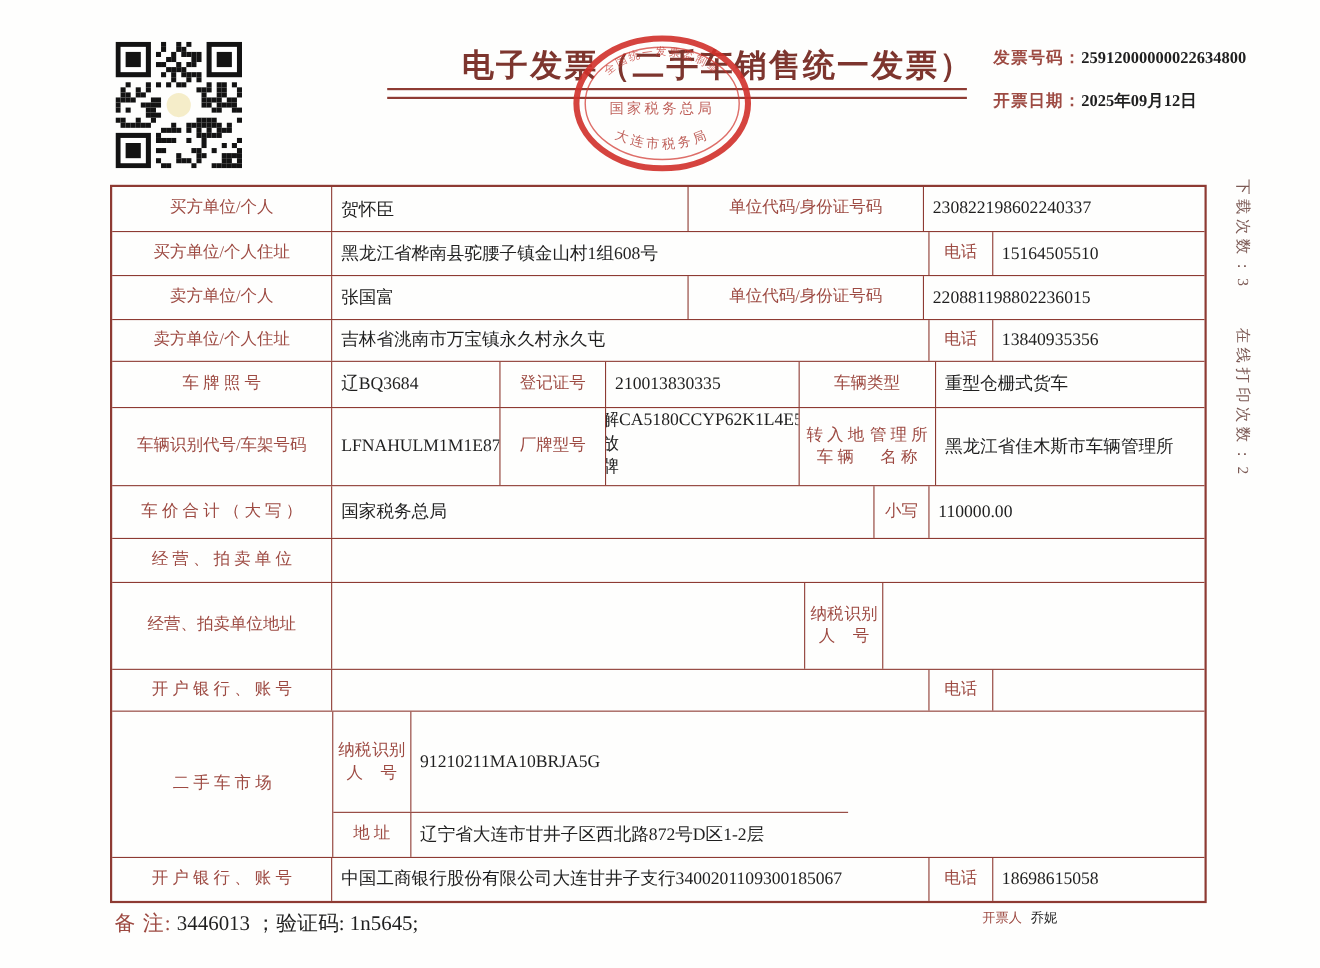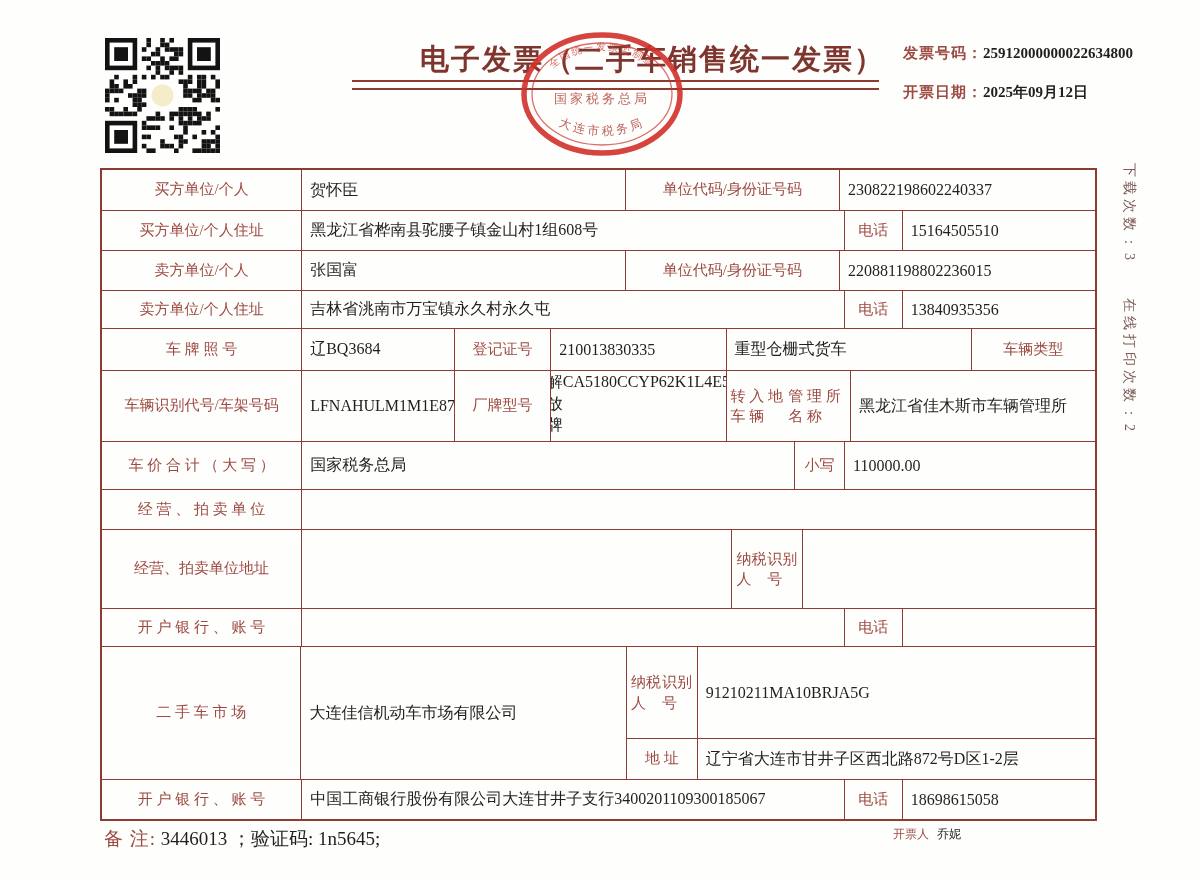--- a/index.html
+++ b/index.html
@@ -44,21 +44,21 @@
     border:2px solid var(--bd);font-size:15px;
   }
   .r{display:flex;border-top:1.5px solid var(--bd);}
   .r:first-child{border-top:none;}
   .c{
     border-left:1.5px solid var(--bd);
     display:flex;align-items:center;justify-content:center;
     overflow:hidden;
   }
   .c:first-child{border-left:none;}
-  .lab{color:var(--lab);padding:0 4px;line-height:1.45;}
+  .lab{color:var(--lab);text-align:center;padding:0 4px;line-height:1.45;}
   .v{justify-content:flex-start;padding:0 8px;color:var(--val);font-size:16px;text-align:left;}
   .two{display:flex;flex-direction:row;align-items:flex-start;justify-content:center;line-height:1.35;}
   .two.center{align-items:center;}
   .colwrap{display:flex;flex-direction:column;border-left:1.5px solid var(--bd);}
   .colwrap .sub{display:flex;}
   .colwrap .sub + .sub{border-top:1.5px solid var(--bd);}
   .colwrap .sub .c:first-child{border-left:none;}
   
   .note{position:absolute;left:104px;top:826px;font-size:19px;white-space:nowrap;}
   .note .nlab{color:var(--lab);letter-spacing:1px;}
@@ -318,22 +318,22 @@
       <div class="c v" style="width:545px">吉林省洮南市万宝镇永久村永久屯</div>
       <div class="c lab" style="width:58px">电话</div>
       <div class="c v" style="width:194px">13840935356</div>
     </div>
 
     <div class="r" style="height:42px">
       <div class="c lab" style="width:200px">车  牌  照  号</div>
       <div class="c v" style="width:153px">辽BQ3684</div>
       <div class="c lab" style="width:97px">登记证号</div>
       <div class="c v" style="width:176px">210013830335</div>
+      <div class="c lab" style="width:125px">车辆类型</div>
       <div class="c v" style="width:246px">重型仓栅式货车</div>
-      <div class="c lab" style="width:125px">车辆类型</div>
     </div>
 
     <div class="r" style="height:71px">
       <div class="c lab" style="width:200px">车辆识别代号/车架号码</div>
       <div class="c v" style="width:153px">LFNAHULM1M1E87742</div>
       <div class="c lab" style="width:97px">厂牌型号</div>
       <div class="c v two" style="width:176px;padding:0 8px">
         <div>解放牌</div>
         <div>CA5180CCYP62K1L4E5</div>
       </div>
@@ -368,21 +368,20 @@
 
     <div class="r" style="height:38px">
       <div class="c lab" style="width:200px">开 户 银 行 、 账 号</div>
       <div class="c v" style="width:545px"></div>
       <div class="c lab" style="width:58px">电话</div>
       <div class="c v" style="width:194px"></div>
     </div>
 
     <div class="r" style="height:133px">
       <div class="c lab" style="width:200px">二  手  车  市  场</div>
-      <div class="c v" style="width:328px">大连佳信机动车市场有限公司</div>
       <div class="colwrap" style="width:469px">
         <div class="sub" style="height:92px">
           <div class="c lab two center" style="width:70px">
             <div>纳税人</div>
             <div>识别号</div>
           </div>
           <div class="c v" style="width:399px">91210211MA10BRJA5G</div>
         </div>
         <div class="sub" style="height:41px">
           <div class="c lab" style="width:70px">地  址</div>

